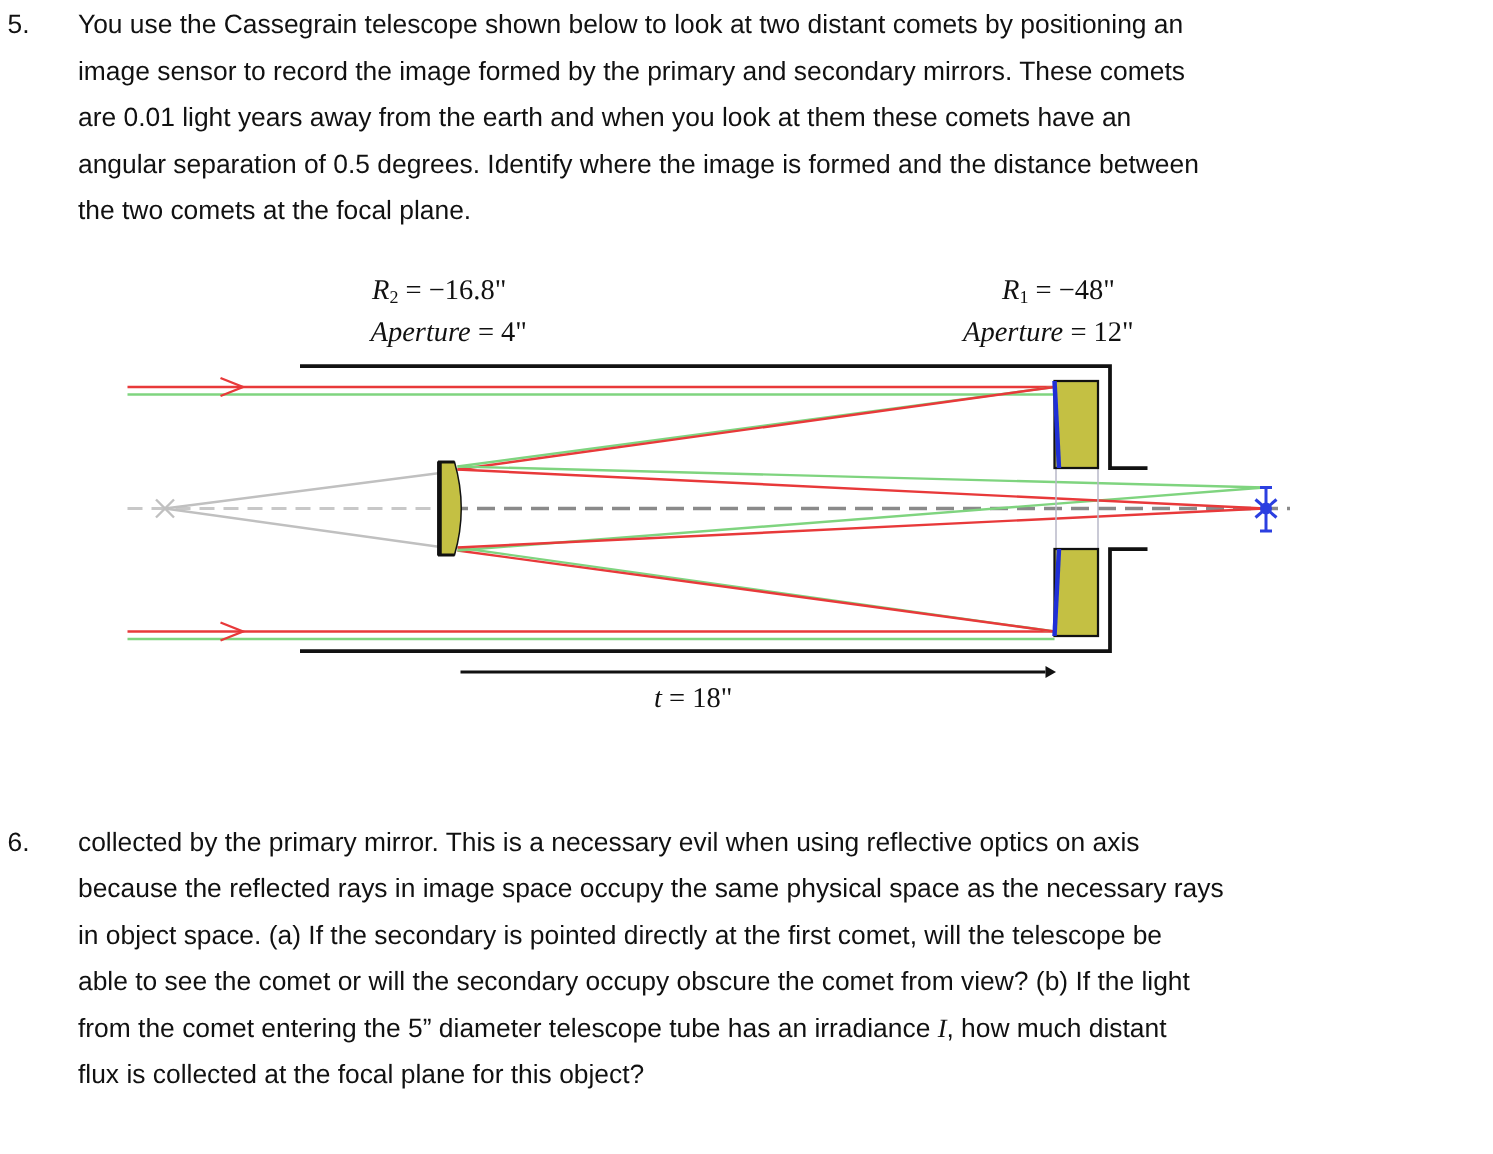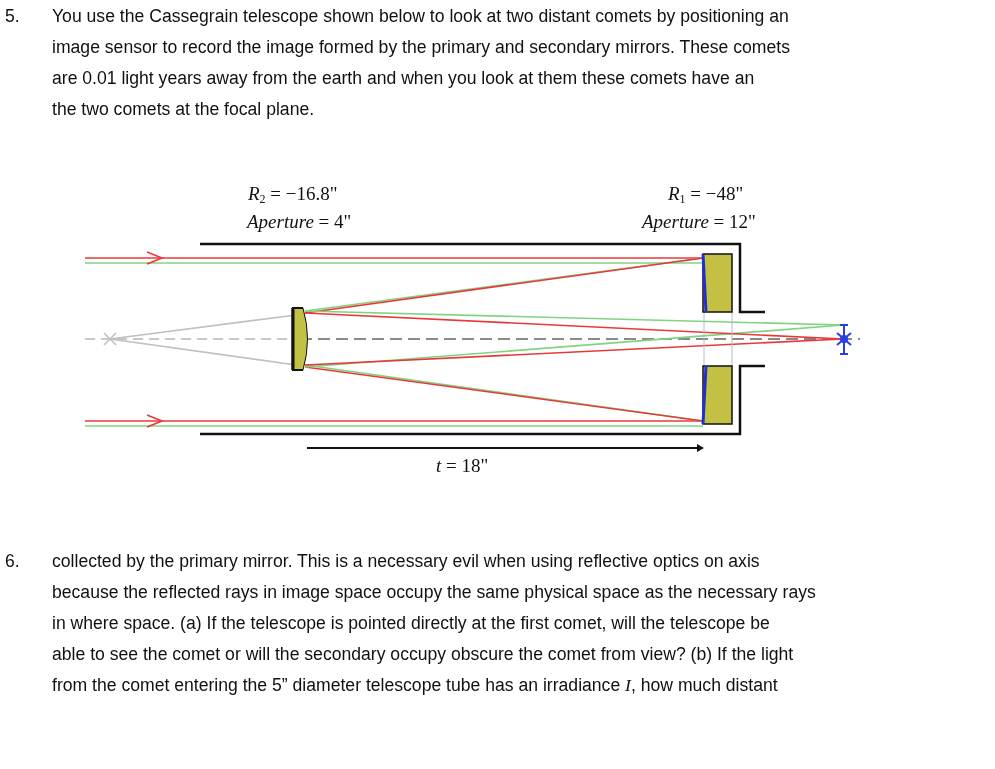--- a/index.html
+++ b/index.html
@@ -18,20 +18,21 @@
 </style>
 </head>
 <body>
 
 <div id="q5" class="q">
   <span class="num">5.</span>
   <div class="body">
     <span class="line">You use the Cassegrain telescope shown below to look at two distant comets by positioning an</span>
     <span class="line">image sensor to record the image formed by the primary and secondary mirrors. These comets</span>
     <span class="line">are 0.01 light years away from the earth and when you look at them these comets have an</span>
+    <span class="line">angular separation of 0.5 degrees. Identify where the image is formed and the distance between</span>
     <span class="line">the two comets at the focal plane.</span>
   </div>
 </div>
 
 <div class="math" style="left:248px; top:183px;">
   <i>R</i><sub>2</sub>
   <span>= −16.8"</span>
 </div>
 <div class="math" style="left:247px; top:211px;">
   <i>Aperture</i>
@@ -125,17 +126,18 @@
     <line x1="307" y1="448" x2="697" y2="448"></line>
     <polygon points="697,444 704,448 697,452" stroke="none"></polygon>
   </g>
 </svg>
 
 <div id="q6" class="q">
   <span class="num">6.</span>
   <div class="body">
     <span class="line">collected by the primary mirror. This is a necessary evil when using reflective optics on axis</span>
     <span class="line">because the reflected rays in image space occupy the same physical space as the necessary rays</span>
-    <span class="line">in where space. (a) If the telescope is pointed directly at the first comet, will the telescope be</span>
+    <span class="line">in object space. (a) If the secondary is pointed directly at the first comet, will the telescope be</span>
     <span class="line">able to see the comet or will the secondary occupy obscure the comet from view? (b) If the light</span>
     <span class="line"><span>from the comet entering the 5” diameter telescope tube has an irradiance </span><i style="font-family:'Liberation Serif',serif;">I</i><span>, how much distant</span></span>
+    <span class="line">flux is collected at the focal plane for this object?</span>
   </div>
 </div>
 
 </body></html>

